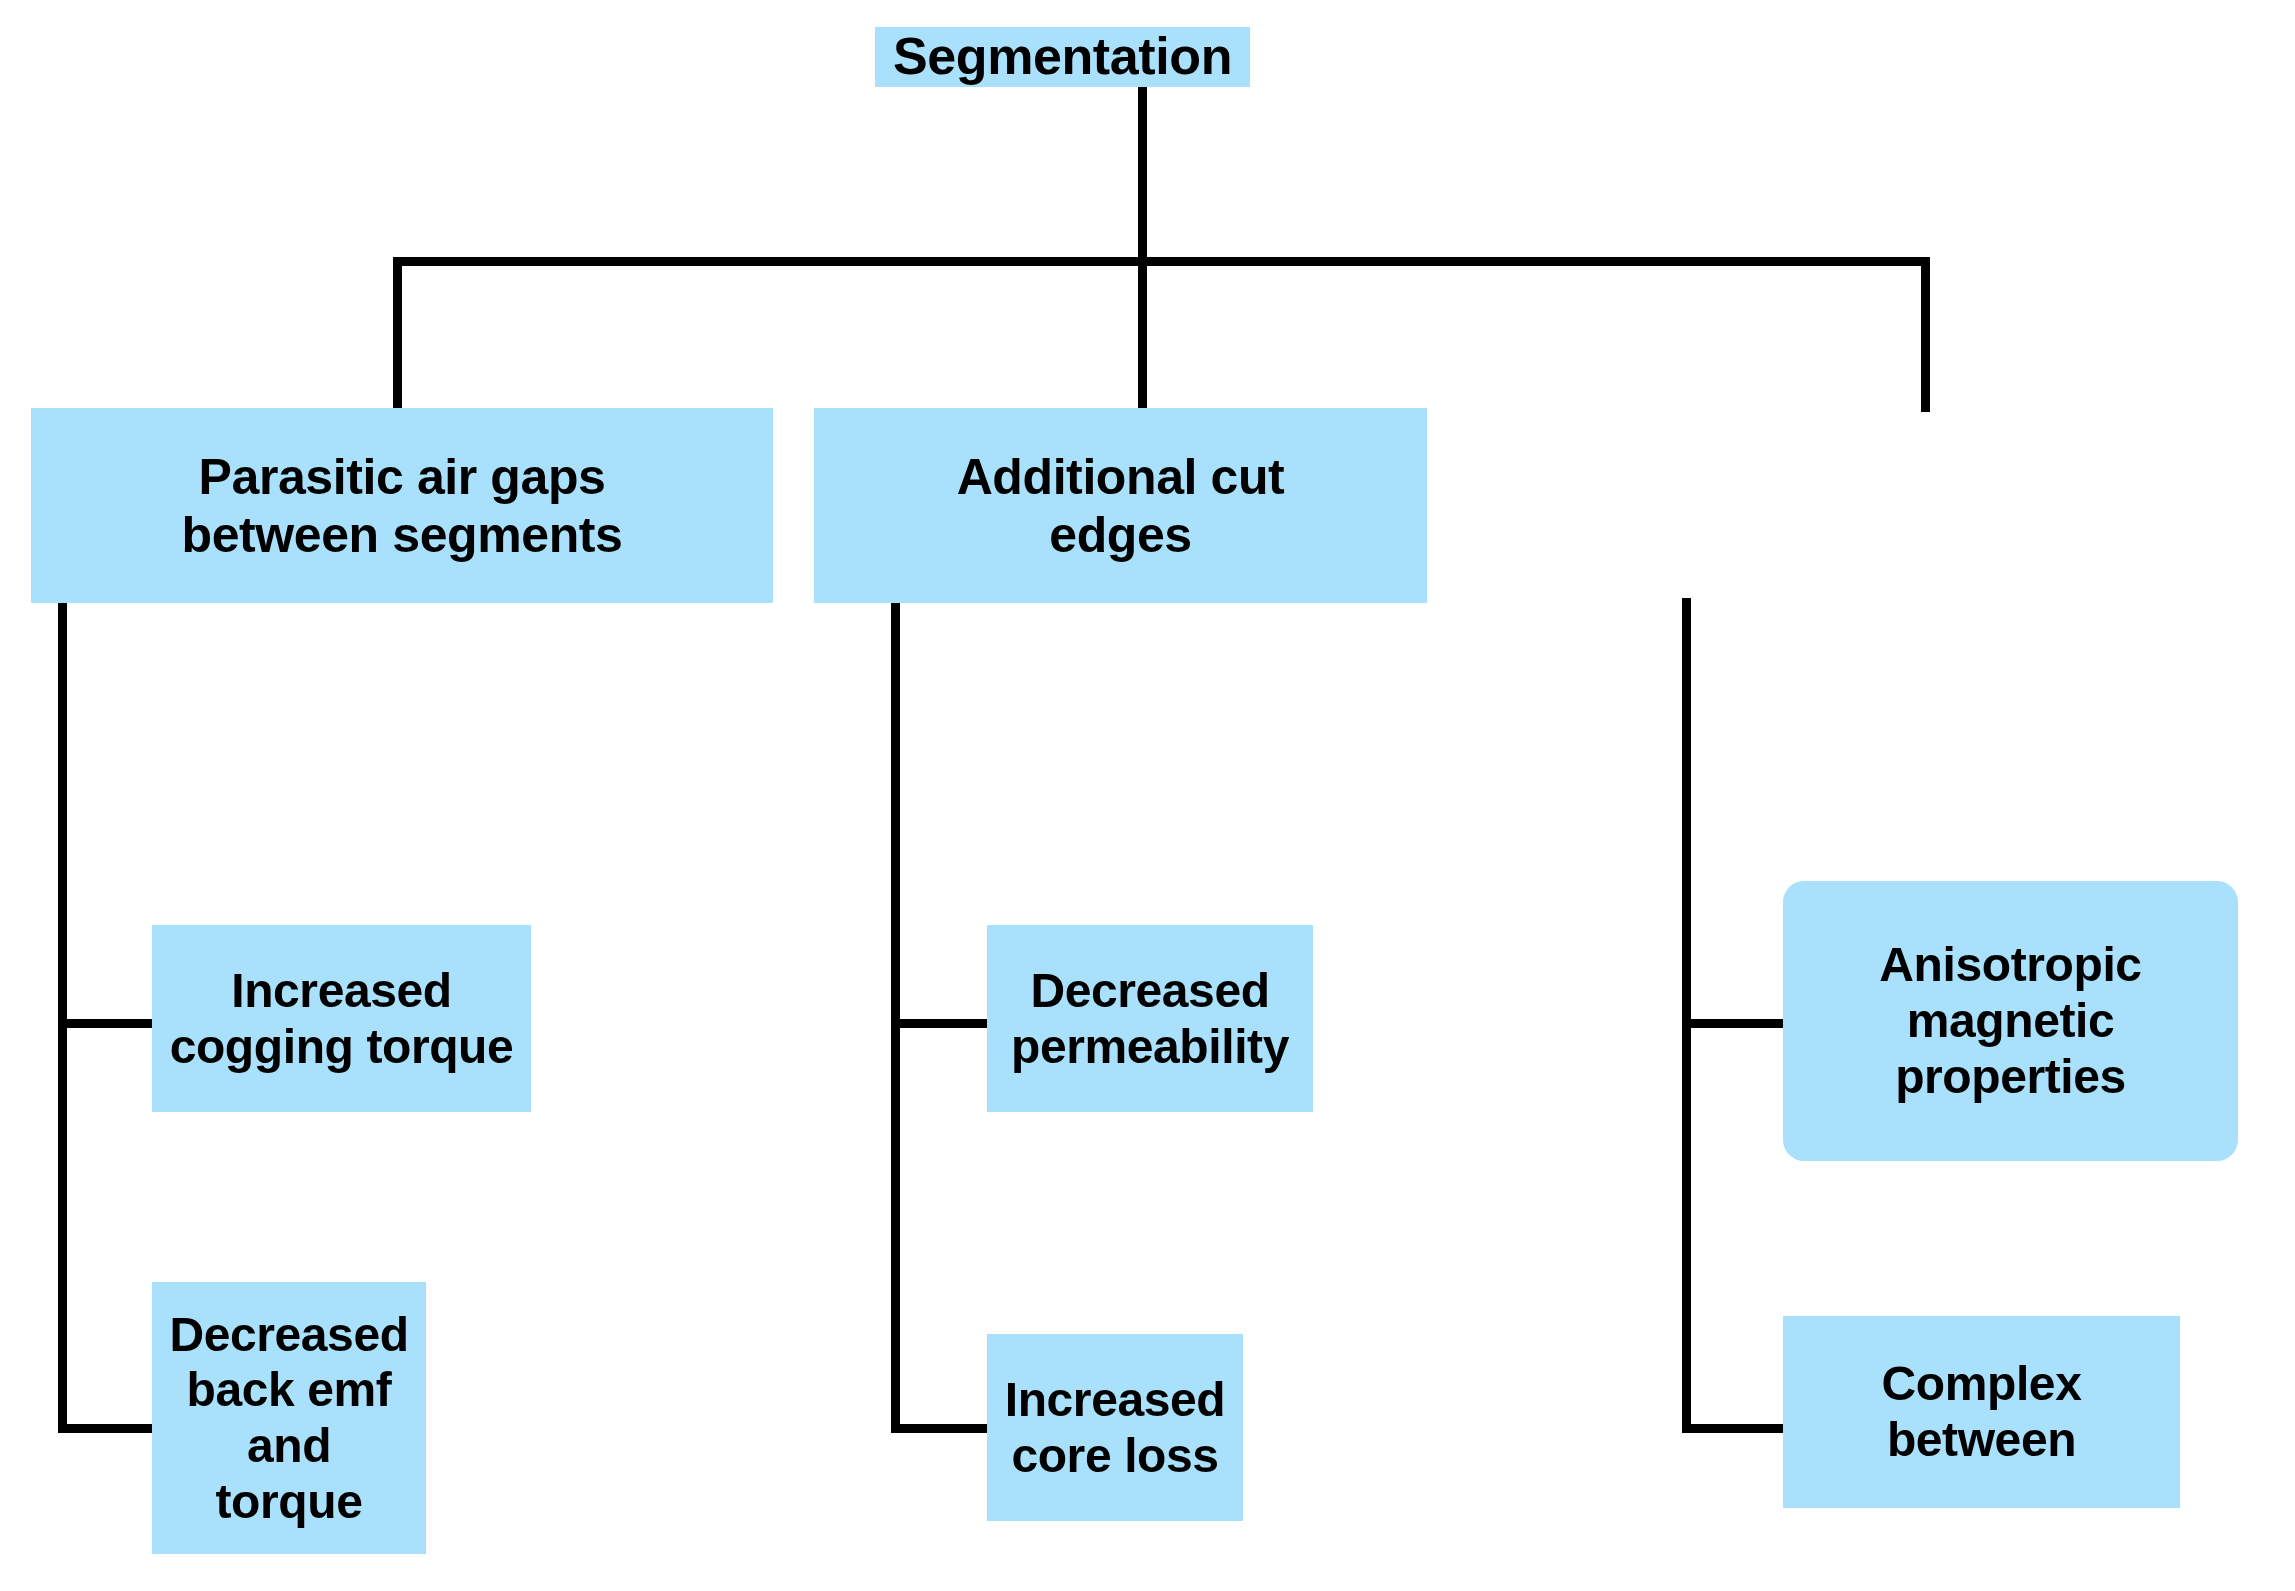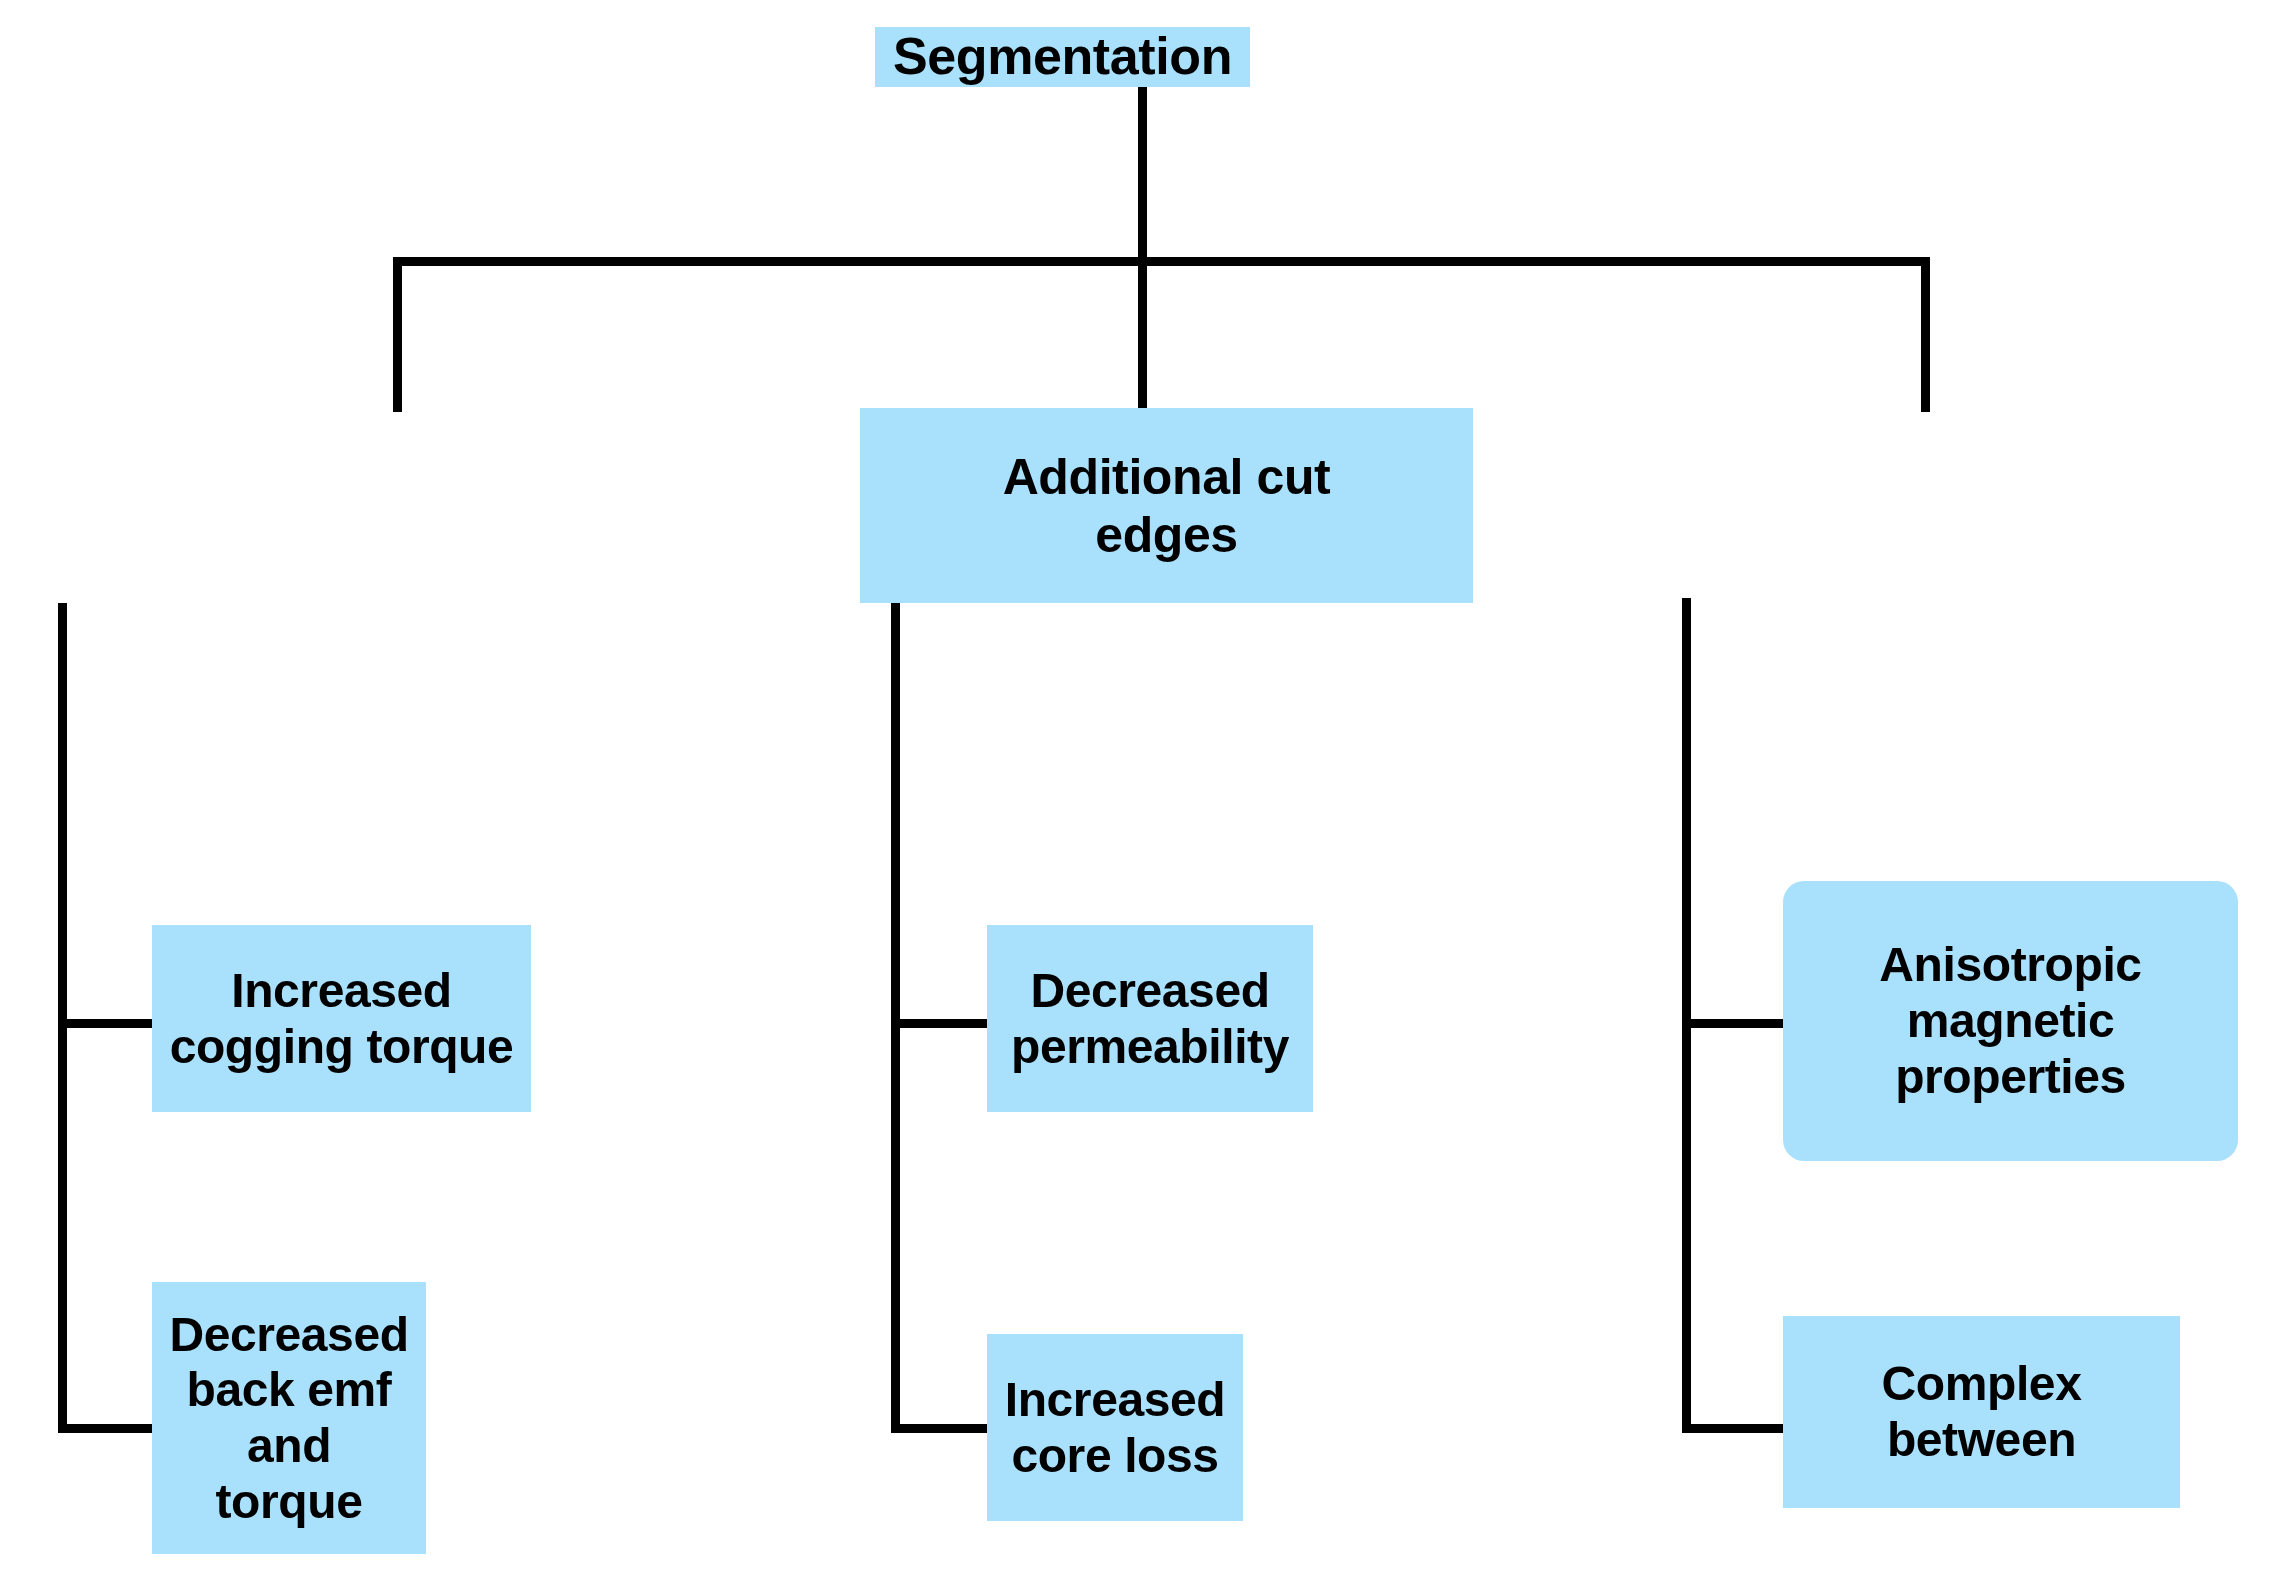--- a/index.html
+++ b/index.html
@@ -73,22 +73,26 @@
   <div class="connector conn-h" style="left:891px; top:1424px; width:97px;"></div>
 
   <div class="connector conn-v" style="left:1682px; top:598px; height:835px;"></div>
   <div class="connector conn-h" style="left:1682px; top:1019px; width:101px;"></div>
   <div class="connector conn-h" style="left:1682px; top:1424px; width:101px;"></div>
 
   <div class="node root-node" style="left:875px; top:26.6px; width:375px; height:60px;">
     <span>Segmentation</span>
   </div>
 
+  <div class="node branch-node" style="left:31px; top:408px; width:742px; height:195px;">
+    <span>Parasitic air gaps
+between segments</span>
+  </div>
 
-  <div class="node branch-node" style="left:860px; top:408px; width:613px; height:195px;">
+  <div class="node branch-node" style="left:814px; top:408px; width:613px; height:195px;">
     <span>Additional cut
 edges</span>
   </div>
 
 
   <div class="node leaf-node" style="left:152px; top:925px; width:379px; height:187px;">
     <span>Increased
 cogging torque</span>
   </div>
 

